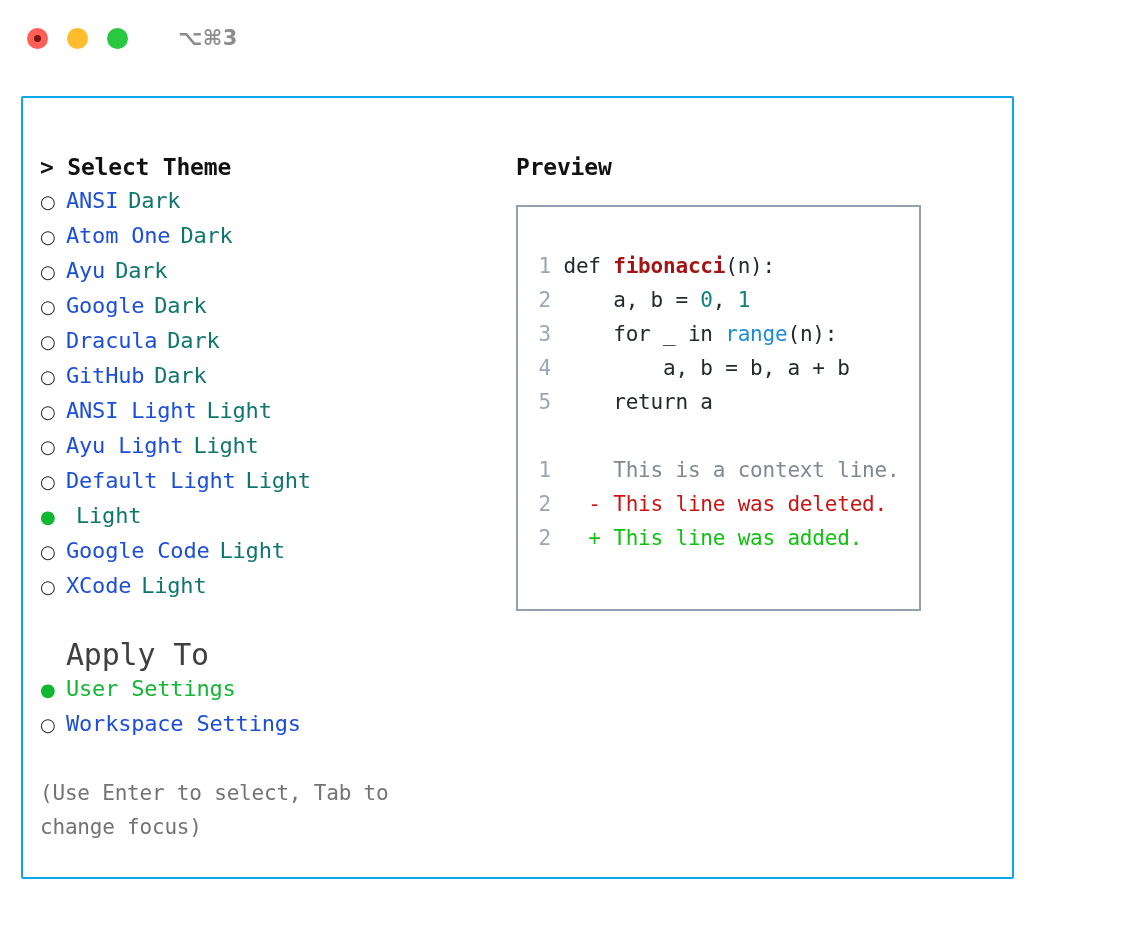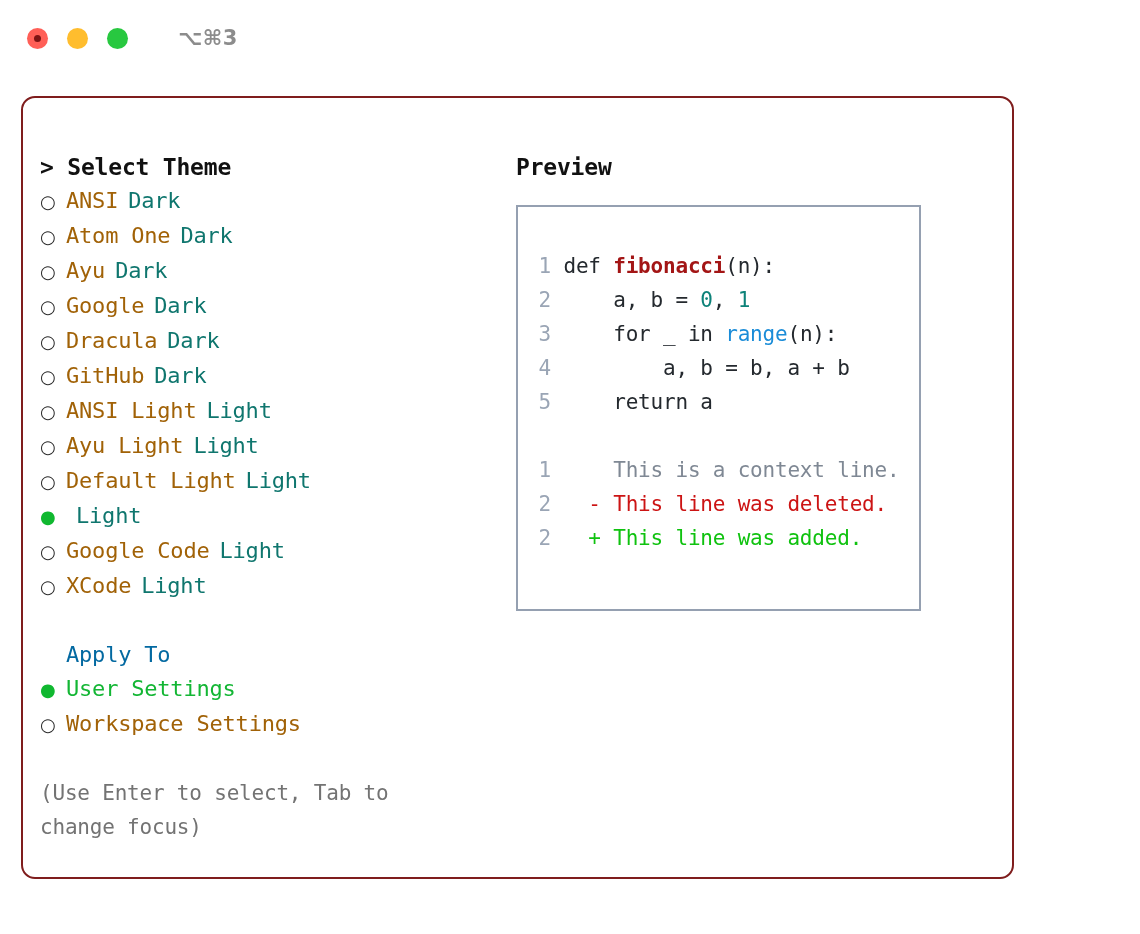--- a/index.html
+++ b/index.html
@@ -68,22 +68,22 @@
     font-family: "DejaVu Sans", "Liberation Sans", sans-serif;
   }
 
   
   .panel {
     position: absolute;
     left: 21px;
     top: 96px;
     width: 993px;
     height: 783px;
-    border: 2px solid #7f1d1d;
-    border-radius: 14px;
+    border: 2px solid #0ea5e9;
+    border-radius: 2px;
     box-sizing: border-box;
     background: #ffffff;
   }
   .panel-inner {
     position: relative;
     width: 100%;
     height: 100%;
     display: flex;
   }
 
@@ -110,31 +110,31 @@
     letter-spacing: -0.2px;
   }
   .opt-marker {
     width: 26px;
     flex: 0 0 26px;
     color: #2b2b2b;
     font-size: 18px;
     font-family: "DejaVu Sans", "Liberation Sans", sans-serif;
   }
   .opt-row.selected .opt-marker { color: #10b830; }
-  .opt-name { color: #a16207; }
+  .opt-name { color: #1d4ed8; }
   .opt-row.selected .opt-name { color: #13b634; }
   .opt-cat {
     color: #0f766e;
     margin-left: 10px;
   }
 
   .apply-heading {
-    font-size: 22px;
-    line-height: 34px;
-    color: #0369a1;
+    font-size: 30px;
+    line-height: 34px;
+    color: #404040;
     padding-left: 26px;
     white-space: pre;
     letter-spacing: -0.2px;
   }
   .spacer-lg { height: 34px; }
 
   .hint {
     font-size: 21px;
     line-height: 34px;
     color: #737373;

